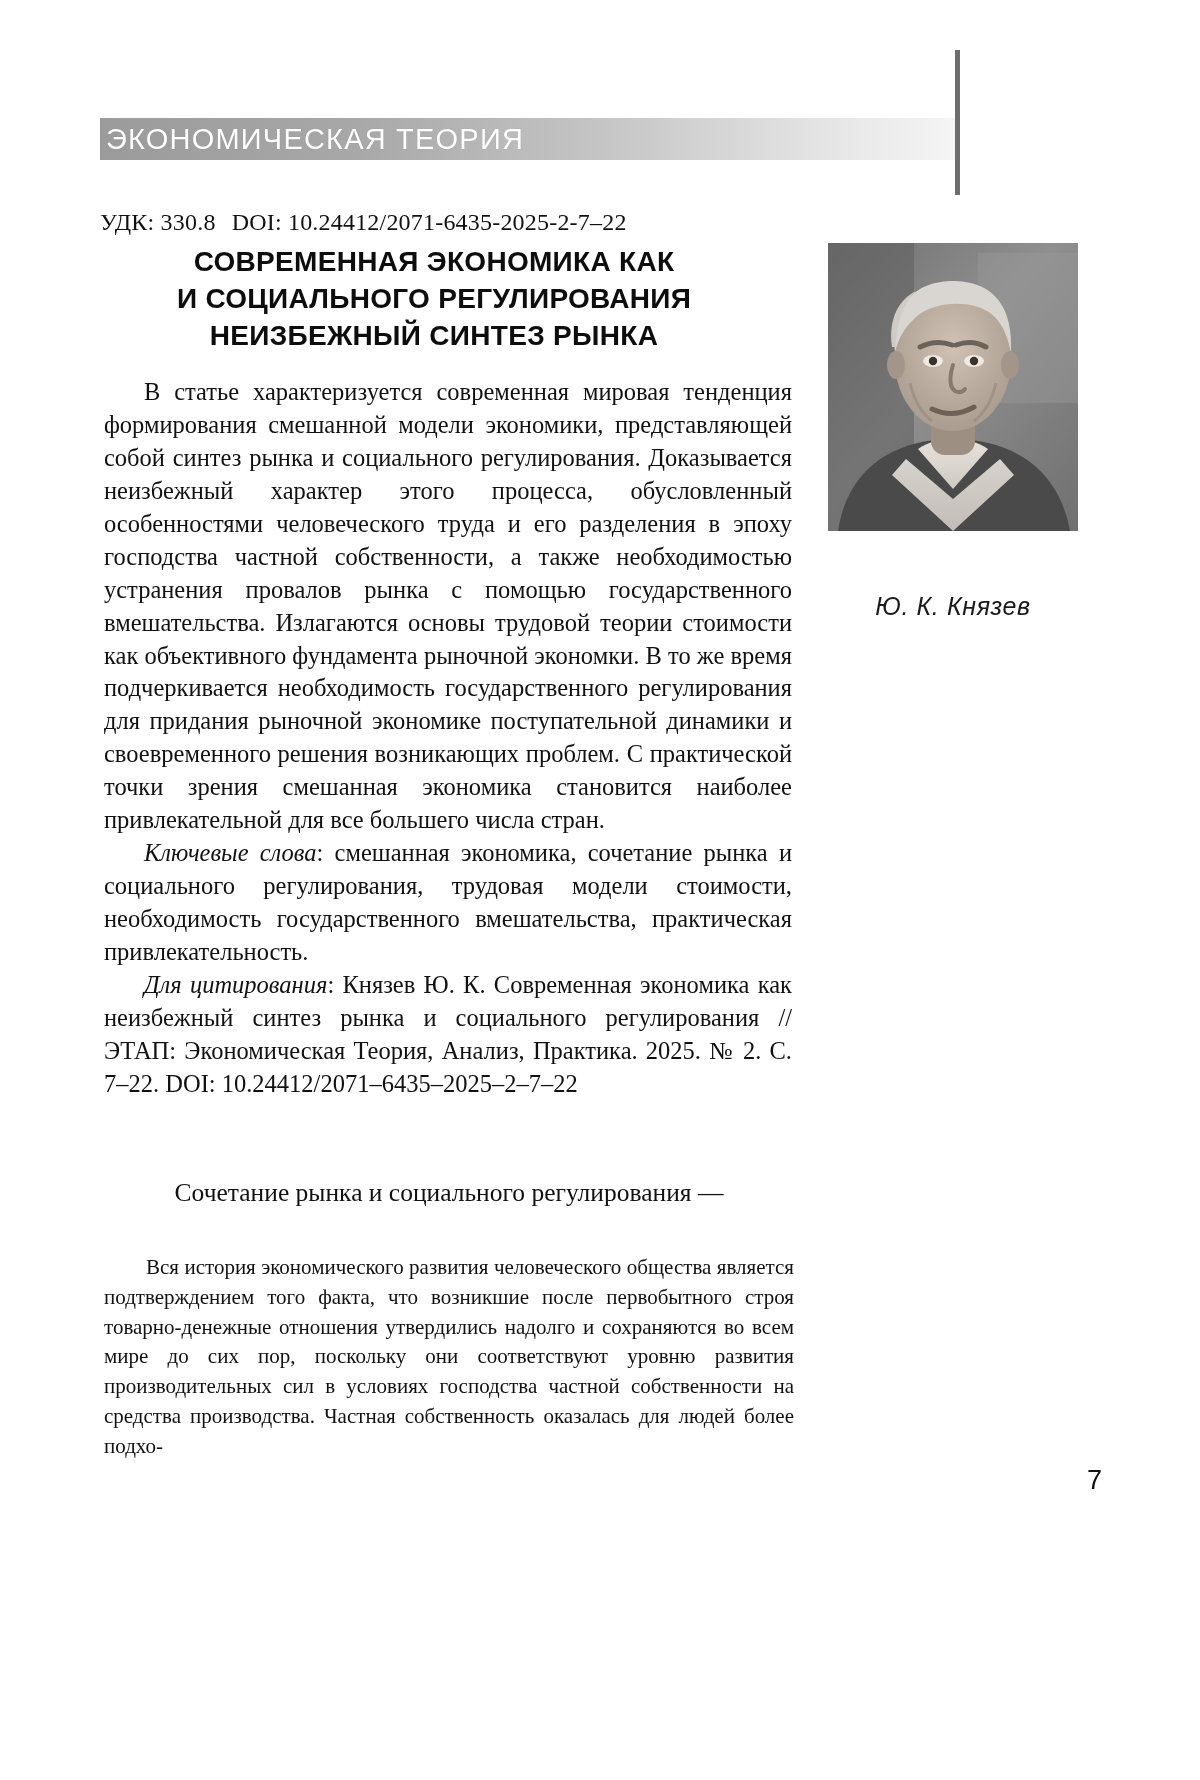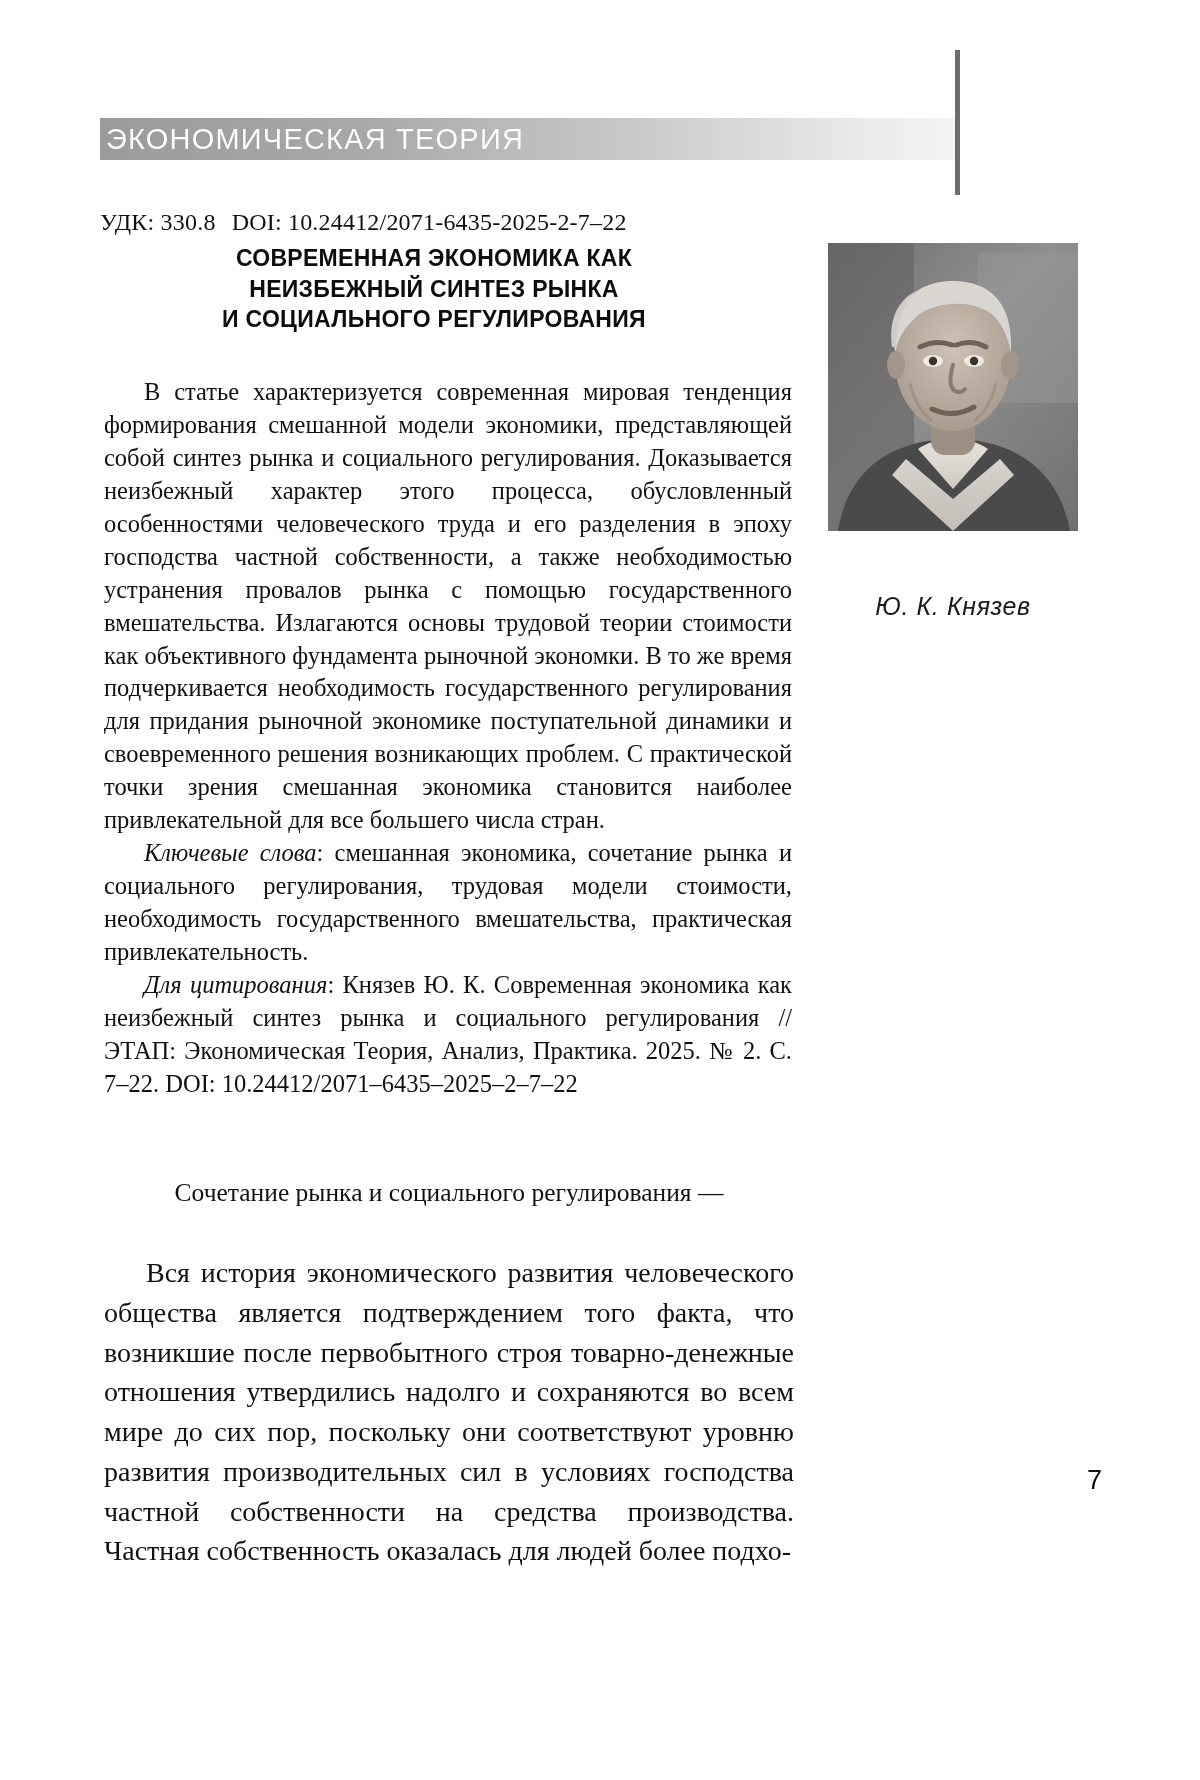--- a/index.html
+++ b/index.html
@@ -72,21 +72,21 @@
 
   
   .article-title {
     position: absolute;
     left: 104px;
     top: 243px;
     width: 660px;
     text-align: center;
     font-family: "Liberation Sans", sans-serif;
     font-weight: bold;
-    font-size: 23px;
+    font-size: 28px;
     line-height: 1.33;
     letter-spacing: .3px;
     color: #0d0d0d;
   }
 
   
   .portrait-box {
     position: absolute;
     left: 828px;
     top: 243px;
@@ -136,21 +136,21 @@
     font-weight: normal;
     line-height: 1.38;
   }
 
   
   .body-text {
     position: absolute;
     left: 104px;
     top: 1253px;
     width: 690px;
-    font-size: 28px;
+    font-size: 21px;
     line-height: 1.42;
     text-align: justify;
     text-align-last: left;
   }
   .body-text p { margin: 0; text-indent: 42px; }
 
   
   .page-number {
     position: absolute;
     right: 98px;
@@ -170,22 +170,22 @@
     <div class="header-rule"></div>
     <div class="header-title">ЭКОНОМИЧЕСКАЯ ТЕОРИЯ</div>
   </div>
 
   <div class="udk">
     <span>УДК: 330.8</span><span class="sp"></span><span>DOI: 10.24412/2071-6435-2025-2-7–22</span>
   </div>
 
   <div class="article-title">
     <div>СОВРЕМЕННАЯ ЭКОНОМИКА КАК</div>
+    <div>И СОЦИАЛЬНОГО РЕГУЛИРОВАНИЯ</div>
     <div>НЕИЗБЕЖНЫЙ СИНТЕЗ РЫНКА</div>
-    <div>И СОЦИАЛЬНОГО РЕГУЛИРОВАНИЯ</div>
   </div>
 
   <div class="portrait-box">
     <svg class="portrait-svg" viewBox="0 0 250 288" preserveAspectRatio="xMidYMid slice">
       <defs>
         <linearGradient id="bgG" x1="0" y1="0" x2="1" y2="1">
           <stop offset="0%" stop-color="#6f6f6f"></stop>
           <stop offset="45%" stop-color="#8f8f8f"></stop>
           <stop offset="100%" stop-color="#707070"></stop>
         </linearGradient>

